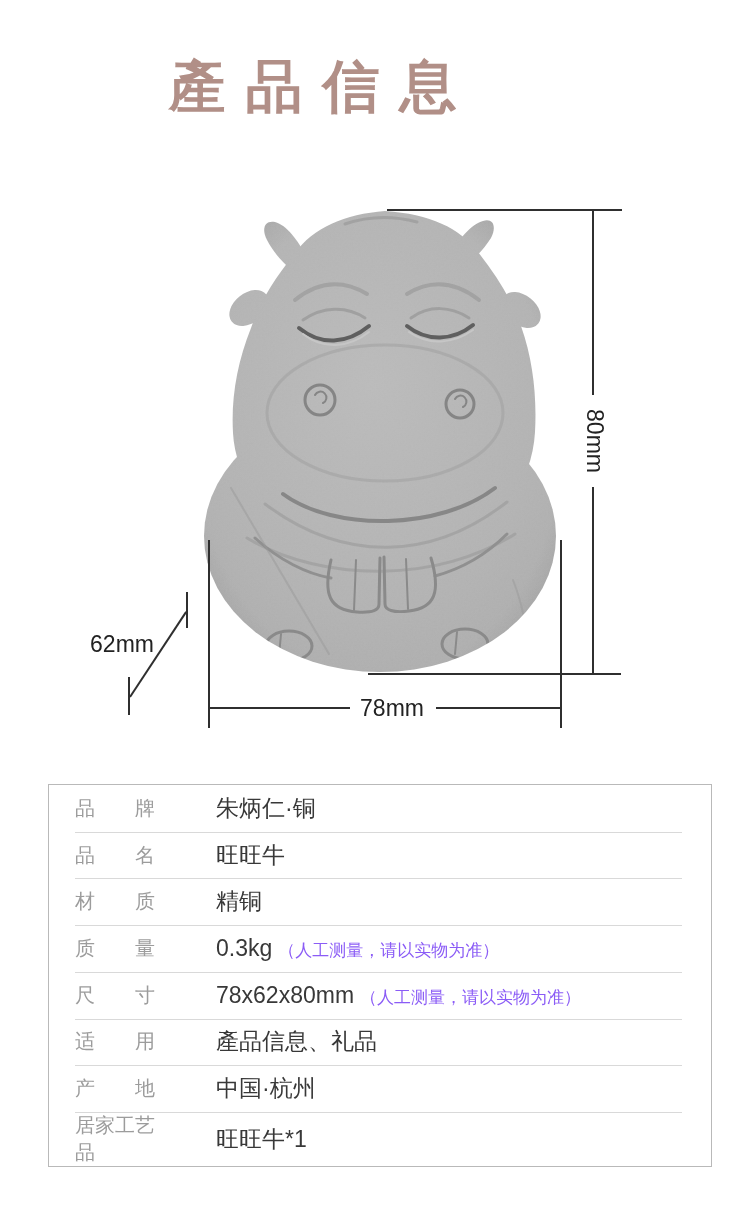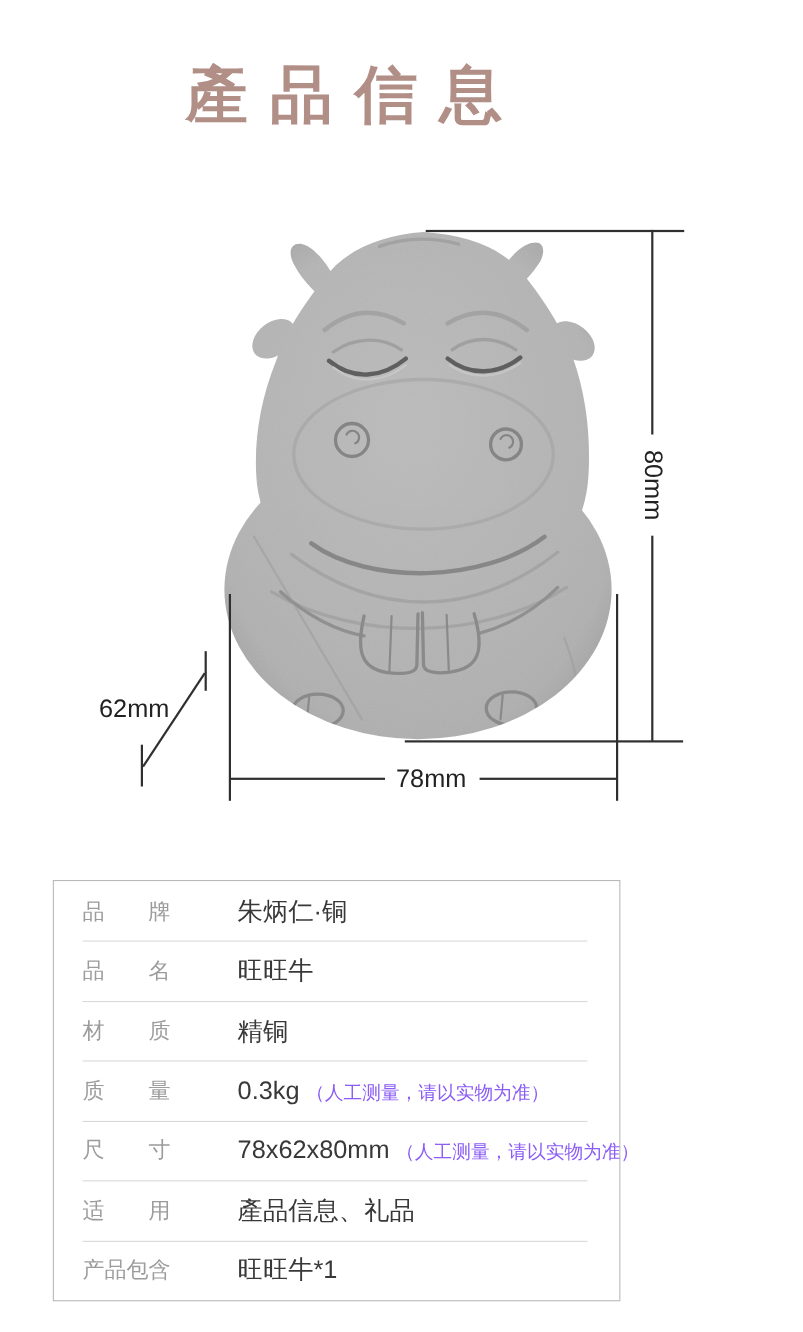--- a/index.html
+++ b/index.html
@@ -22,21 +22,21 @@
     position:absolute;font-size:23px;color:#222;white-space:nowrap;
     transform:translate(-50%,-50%);
   }
   .dim-label.rot{transform:translate(-50%,-50%) rotate(90deg);}
   .diag{
     position:absolute;left:130px;top:696px;width:102px;height:2px;background:#2f2f2f;
     transform-origin:0 50%;transform:rotate(-56.6deg);
   }
   
   .spec-table{
-    position:absolute;left:48px;top:800px;width:516px;height:383px;
+    position:absolute;left:48px;top:784px;width:664px;height:383px;
     border:1px solid #b9b9b9;box-sizing:border-box;
     display:flex;flex-direction:column;background:#fff;
   }
   .row{flex:1;display:flex;align-items:center;position:relative;}
   .row:not(:first-child)::before{
     content:"";position:absolute;left:26px;right:29px;top:0;
     border-top:1px solid #d9d9d9;
   }
   .row .label{
     margin-left:26px;width:80px;flex:none;
@@ -159,18 +159,22 @@
     </div>
     <div class="row">
       <div class="label">尺寸</div>
       <div class="value"><span>78x62x80mm</span><span class="note">（人工测量，请以实物为准）</span></div>
     </div>
     <div class="row">
       <div class="label">适用</div>
       <div class="value"><span>產品信息、礼品</span></div>
     </div>
     <div class="row">
-      <div class="label">产品包含</div>
+      <div class="label">产地</div>
+      <div class="value"><span>中国·杭州</span></div>
+    </div>
+    <div class="row">
+      <div class="label">居家工艺品</div>
       <div class="value"><span>旺旺牛*1</span></div>
     </div>
   </div>
 
 </div>
 
 </body></html>

